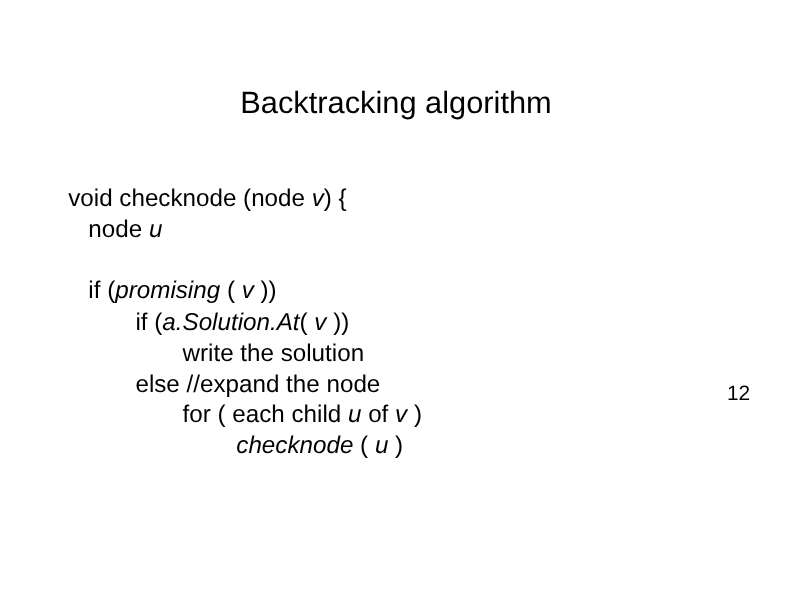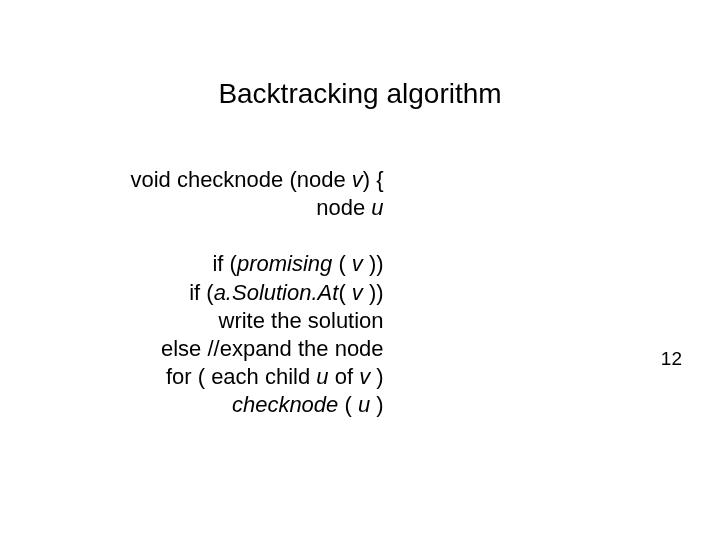--- a/index.html
+++ b/index.html
@@ -28,21 +28,20 @@
     font-size: 28px;
     font-weight: 400;
   }
   .body {
     position: absolute;
     top: 166px;
     left: 62px;
     font-size: 22px;
     line-height: 1.28;
     white-space: pre;
-    text-align: right;
   }
   .italic { font-style: italic; }
   .pagenum {
     position: absolute;
     right: 38px;
     bottom: 26px;
     font-size: 19px;
   }
 </style>
 </head>

